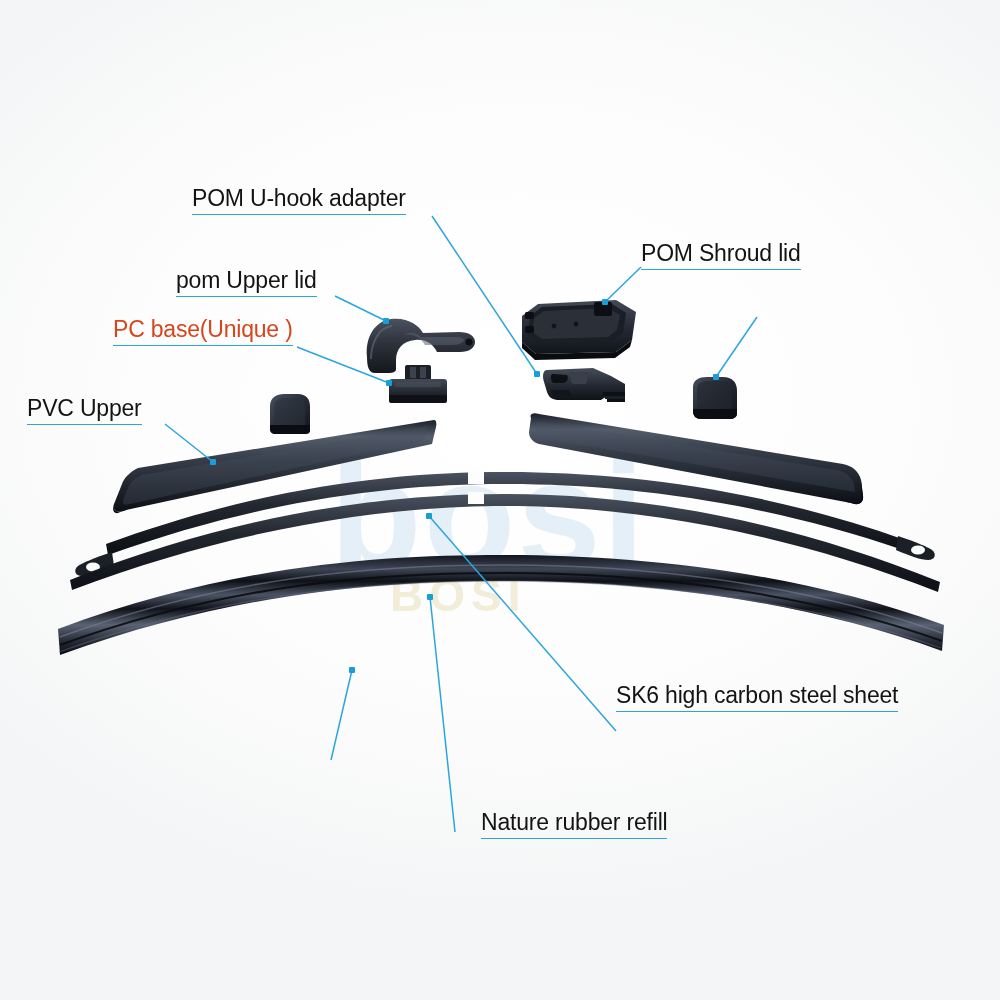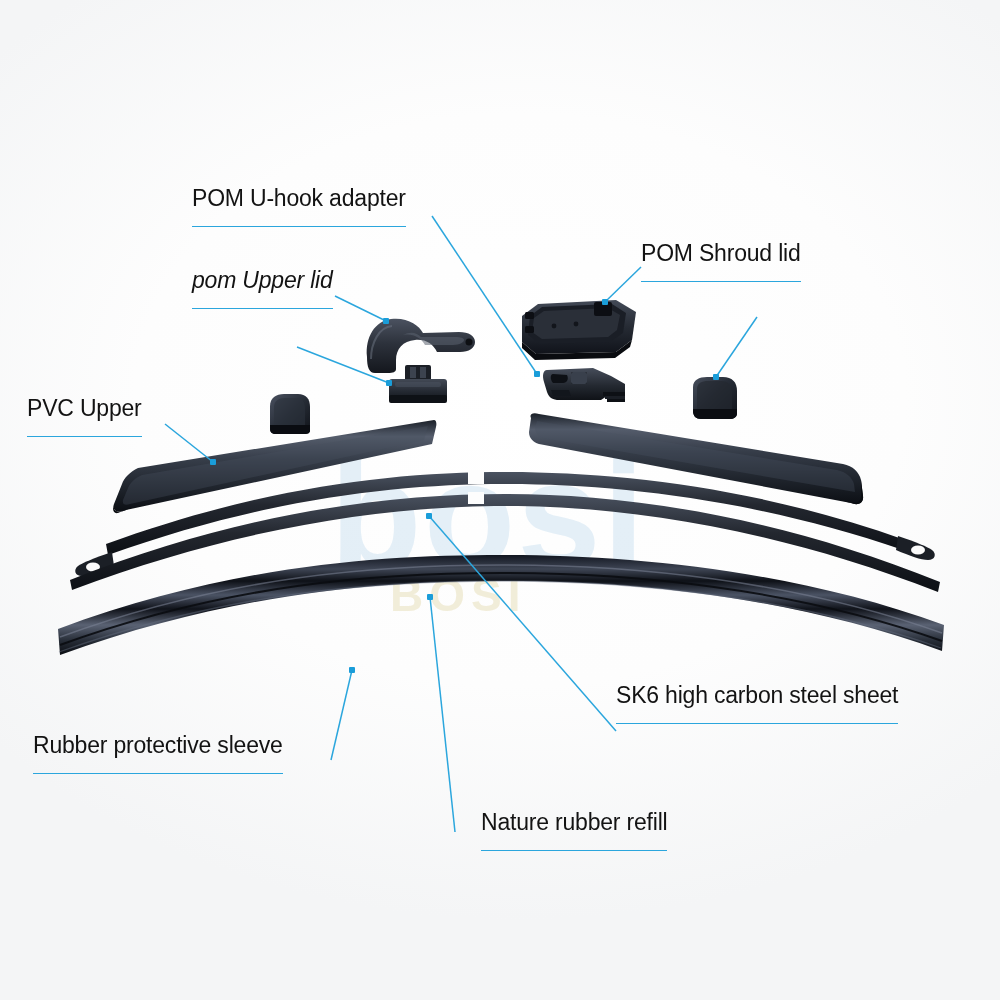--- a/index.html
+++ b/index.html
@@ -53,21 +53,21 @@
   
   .callout {
     position: absolute;
     white-space: nowrap;
     font-family: "Liberation Sans", sans-serif;
     font-size: 23px;
     font-weight: 400;
     color: #131313;
     letter-spacing: -0.2px;
     line-height: 1.08;
-    padding-bottom: 15px;
+    padding-bottom: 3px;
     border-bottom: 1.6px solid #2ba6dd;
   }
   .callout.accent {
     color: #d6451c;
   }
 
   
   #leaders {
     position: absolute;
     left: 0; top: 0;
@@ -350,27 +350,27 @@
       <rect x="602" y="299" width="6" height="6" rx="1"></rect>
       <rect x="713" y="374" width="6" height="6" rx="1"></rect>
       <rect x="426" y="513" width="6" height="6" rx="1"></rect>
       <rect x="349" y="667" width="6" height="6" rx="1"></rect>
       <rect x="427" y="594" width="6" height="6" rx="1"></rect>
     </g>
   </svg>
 
   <div class="callout" style="left:192px; top:186px;">POM U-hook adapter</div>
 
-  <div class="callout" style="left:192px; top:268px;font-style:italic;">pom Upper lid</div>
-
+  <div class="callout" style="left:176px; top:268px;">pom Upper lid</div>
+
+  <div class="callout accent" style="left:113px; top:317px;">PC base(Unique )</div>
 
   <div class="callout" style="left:27px; top:396px;">PVC Upper</div>
 
   <div class="callout" style="left:641px; top:241px;">POM Shroud lid</div>
 
 
   <div class="callout" style="left:616px; top:683px;">SK6 high carbon steel sheet</div>
 
-  <div class="callout" style="left:33px; top:733px;">Rubber protective sleeve</div>
 
   <div class="callout" style="left:455px; top:810px;margin-left:26px;">Nature rubber refill</div>
 
 </div>
 
 </body></html>

